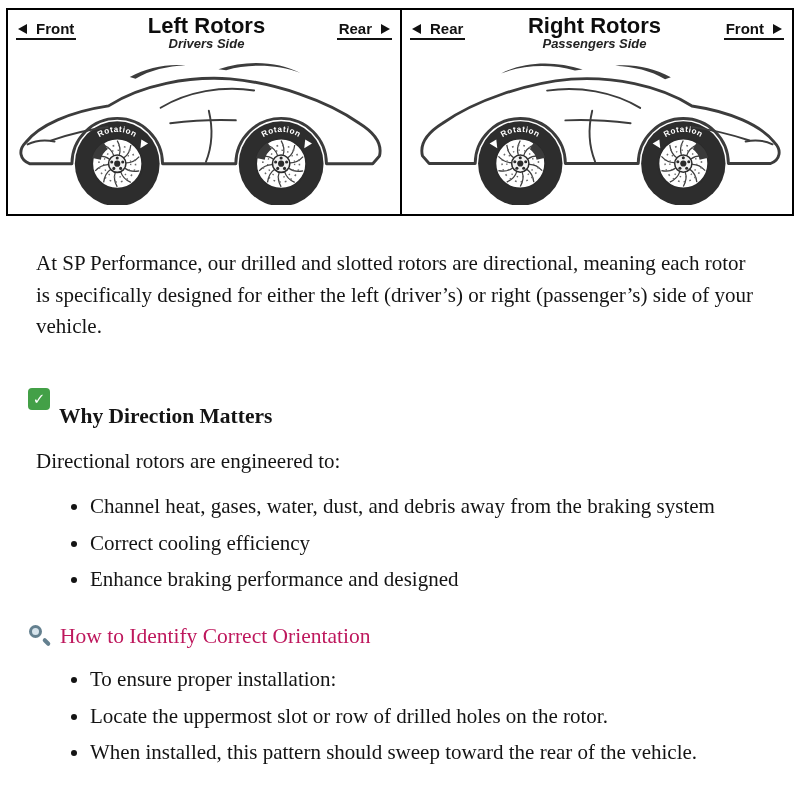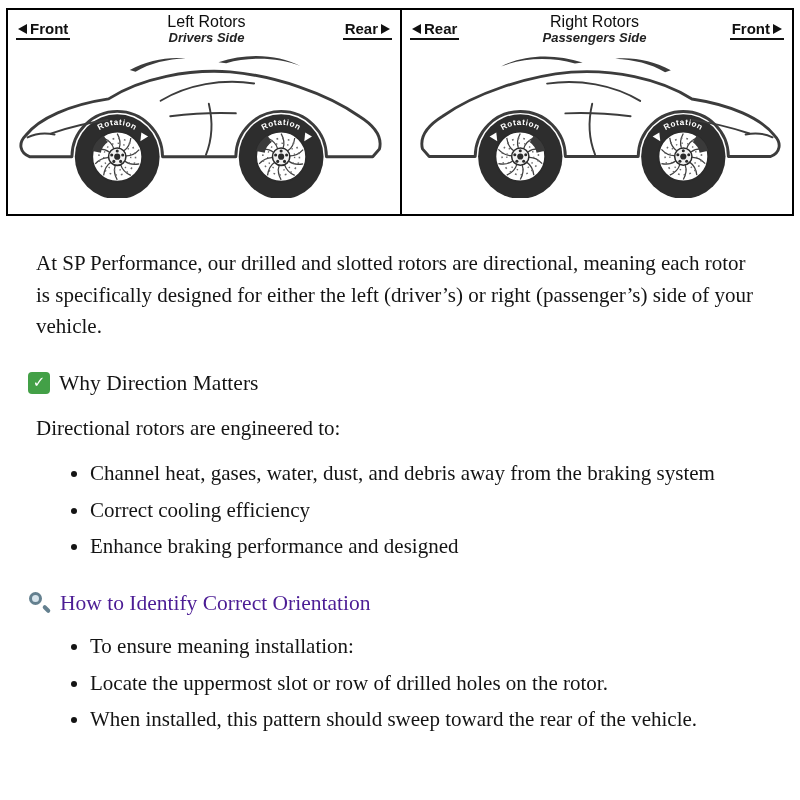--- a/index.html
+++ b/index.html
@@ -28,44 +28,44 @@
   .panel + .panel { border-left: 2px solid #000; }
   .panel-header {
     display: flex;
     justify-content: space-between;
     align-items: flex-start;
     font-family: "Liberation Sans", sans-serif;
   }
   .dir {
     display: flex;
     align-items: center;
-    gap: 3px;
+    gap: 9px;
     font-weight: 700;
     font-size: 15px;
     border-bottom: 2.5px solid #111;
     padding: 2px 2px 1px 2px;
     margin-top: 4px;
     color: #111;
   }
   .tri { width: 0; height: 0; border-top: 5px solid transparent; border-bottom: 5px solid transparent; }
   .tri-left  { border-right: 9px solid #111; }
   .tri-right { border-left: 9px solid #111; }
   .panel-titles { text-align: center; line-height: 1.05; }
-  .panel-title { font-size: 16px; font-weight: 400; color: #0d0d0d; }
+  .panel-title { font-size: 22px; font-weight: 700; color: #0d0d0d; }
   .panel-sub   { font-size: 13px; font-weight: 700; font-style: italic; color: #222; }
 
   .car-svg { display: block; width: 100%; height: 152px; margin-top: 2px; }
   .rot-text { font-family: "Liberation Sans", sans-serif; font-size: 8.5px; font-weight: 700; fill: #ffffff; letter-spacing: .6px; }
 
   
   .content { padding: 6px 24px 0 24px; font-size: 21px; line-height: 1.5; }
   .content p { margin: 14px 8px; }
   .sec-head { display: flex; align-items: center; gap: 9px; margin: 24px 0 12px 0; font-size: 21.5px; }
-  .sec-head .t-bold { font-weight: 400; }
-  .sec-head .t-reg  { font-weight: 400; color: #4c1d95; }
+  .sec-head .t-bold { font-weight: 700; margin-top: 33px; }
+  .sec-head .t-reg  { font-weight: 400; color: #be185d; }
   ul { margin: 8px 0 20px 0; padding-left: 46px; }
   li { margin: 5px 16px; }
 
   
   .check-icon {
     display: inline-flex; align-items: center; justify-content: center;
     width: 22px; height: 22px; border-radius: 4px;
     background: #43a047; color: #fff;
     font-family: "DejaVu Sans", sans-serif; font-size: 15px; font-weight: 700;
     flex: 0 0 auto;
@@ -210,19 +210,19 @@
 
     <div class="sec-head">
       <span class="mag-icon">
         <span class="mag-lens"></span>
         <span class="mag-handle"></span>
       </span>
       <span class="t-reg">How to Identify Correct Orientation</span>
     </div>
 
     <ul>
-      <li>To ensure meaning installation:</li>
+      <li>To ensure proper installation:</li>
       <li>Locate the uppermost slot or row of drilled holes on the rotor.</li>
       <li>When installed, this pattern should sweep toward the rear of the vehicle.</li>
     </ul>
 
   </div>
 </div>
 
 </body></html>

